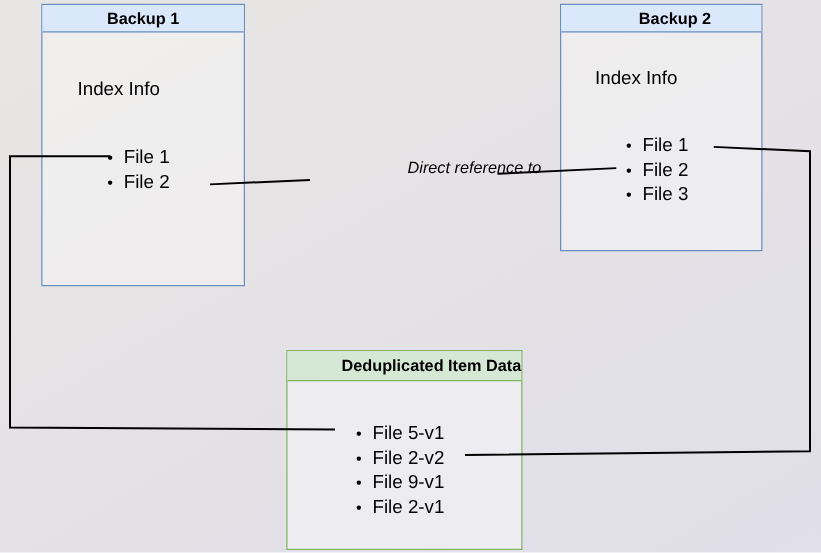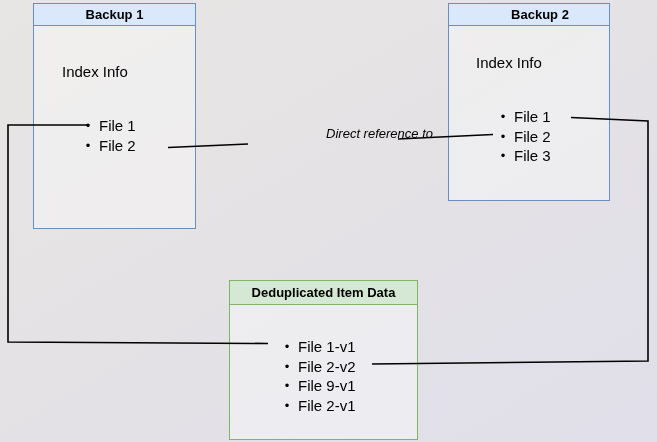--- a/index.html
+++ b/index.html
@@ -33,21 +33,21 @@
     line-height: 18px;
     white-space: nowrap;
   }
   .file-list { position: absolute; }
   .li { display: flex; line-height: 19.5px; font-size: 15px; }
   .bullet { width: 18px; text-align: center; font-size: 13px; }
   .li-text { margin-left: 2px; white-space: nowrap; }
   #backup1 { left: 33px; top: 3px; width: 163px; height: 226px; }
   #backup2 { left: 448px; top: 3px; width: 162px; height: 198px; }
   #dedup   { left: 229px; top: 280px; width: 189px; height: 160px; }
-  #dedup .node-header { height: 23px; line-height: 23px; }
+  #dedup .node-header { height: 23px; line-height: 23px; text-align: right; }
   #backup1 .section-label { left: 28px; top: 59px; }
   #backup2 .section-label { left: 27px; top: 50px; }
   #backup1 .file-list { left: 45px; top: 112px; }
   #backup2 .file-list { left: 45px; top: 103px; }
   #dedup   .file-list { left: 48px; top: 56px; }
   .edge-label {
     position: absolute;
     left: 213px; top: 124px; width: 220px;
     text-align: right;
     font-size: 13px;
@@ -100,21 +100,21 @@
         <span class="li-text">File 3</span>
       </div>
       </div>
   </div>
 
   <div class="node" id="dedup" style="border-color: rgb(130, 179, 102);">
     <div class="node-header" style="background-color: rgb(213, 232, 212); border-color: rgb(130, 179, 102);">Deduplicated Item Data</div>
     <div class="file-list">
         <div class="li">
         <span class="bullet">•</span>
-        <span class="li-text">File 1-v1</span>
+        <span class="li-text">File 5-v1</span>
       </div>
         <div class="li">
         <span class="bullet">•</span>
         <span class="li-text">File 2-v2</span>
       </div>
         <div class="li">
         <span class="bullet">•</span>
         <span class="li-text">File 9-v1</span>
       </div>
         <div class="li">

